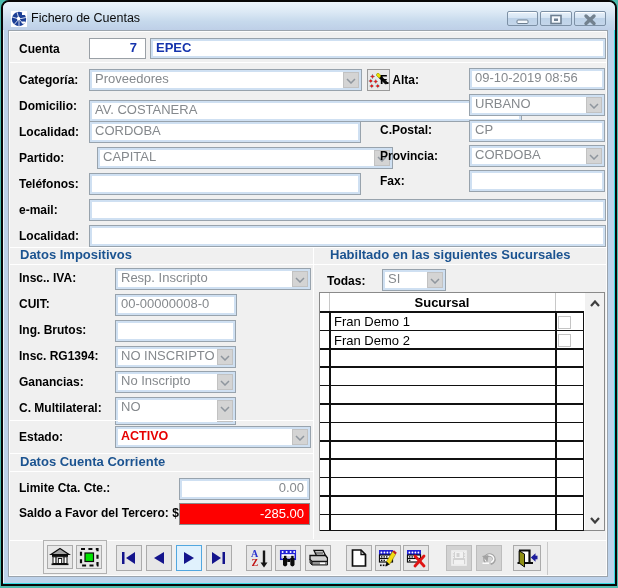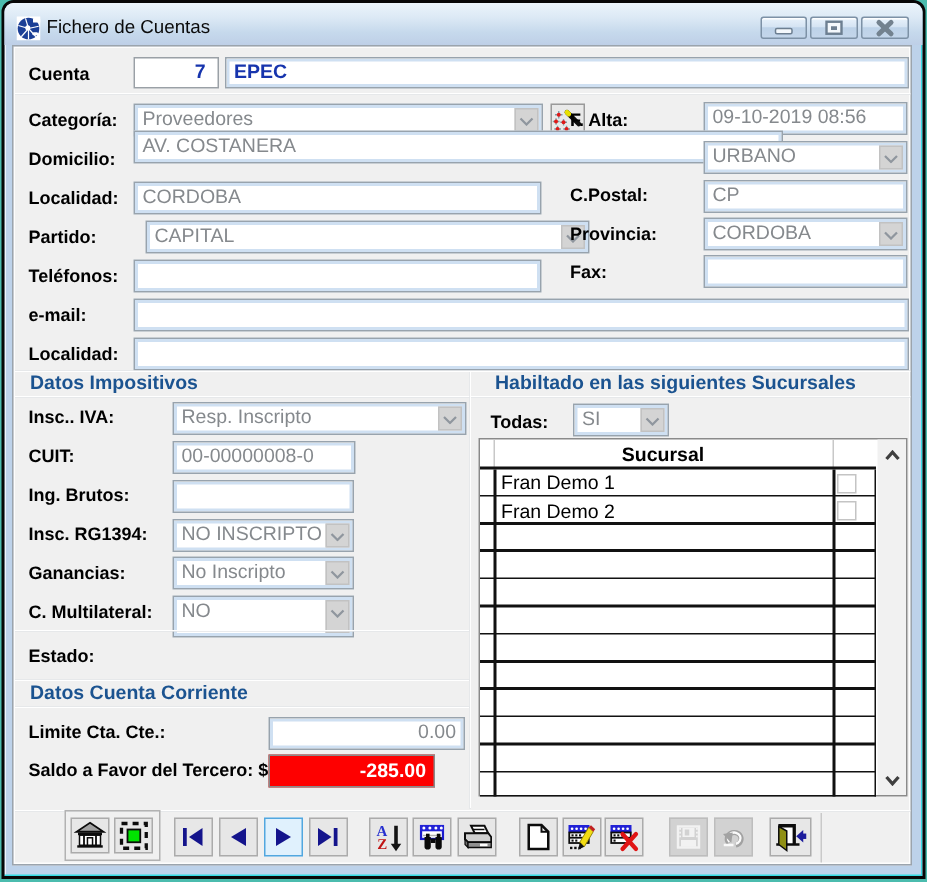--- a/index.html
+++ b/index.html
@@ -125,21 +125,21 @@
       <line x1="10" y1="4.8" x2="17.8" y2="12.6" stroke="#0c0c0c" stroke-width="3.2" stroke-linecap="round"></line>
       <line x1="10" y1="4.8" x2="11.2" y2="6" stroke="#e8e000" stroke-width="3.2" stroke-linecap="round"></line>
     </svg>
   </div>
   <div class="lb lbl-r" style="left:380px;top:72.5px;width:85px">F. Alta:</div>
   <div class="inp" style="left:469px;top:68px;width:136px;height:22px;line-height:18px">
       <span>09-10-2019 08:56</span>
     </div>
 
   <div class="lb" style="left:19px;top:98.5px">Domicilio:</div>
-  <div class="inp" style="left:89px;top:87px;width:433px;height:22px;line-height:18px">
+  <div class="inp" style="left:89px;top:100px;width:433px;height:22px;line-height:18px">
       <span>AV. COSTANERA</span>
     </div>
   <div class="inp" style="left:469px;top:94px;width:136px;height:22px;line-height:18px">
       <span>URBANO</span>
     <div class="ar">
         <svg width="10" height="6">
           <polyline points="1,1 5,5 9,1" fill="none" stroke="#8f969e" stroke-width="1.5"></polyline>
         </svg>
       </div>
   </div>
@@ -226,31 +226,39 @@
       <span>NO</span>
     <div class="ar">
         <svg width="10" height="6">
           <polyline points="1,1 5,5 9,1" fill="none" stroke="#8f969e" stroke-width="1.5"></polyline>
         </svg>
       </div>
   </div>
 
   <div class="dv" style="left:10px;top:420px;width:303px"></div>
   <div class="lb" style="left:19px;top:429.5px">Estado:</div>
+  <div class="inp" style="left:115px;top:426px;width:196px;height:22px;line-height:18px;color:#e60000;font-weight:bold;font-size:12.5px">
+      <span>ACTIVO</span>
+    <div class="ar">
+        <svg width="10" height="6">
+          <polyline points="1,1 5,5 9,1" fill="none" stroke="#8f969e" stroke-width="1.5"></polyline>
+        </svg>
+      </div>
+  </div>
   <div class="dv" style="left:10px;top:452.5px;width:303px"></div>
 
   <div class="hd" style="left:20px;top:453.5px">Datos Cuenta Corriente</div>
   <div class="dv" style="left:10px;top:471px;width:303px"></div>
 
   <div class="lb" style="left:19px;top:481px">Limite Cta. Cte.:</div>
   <div class="inp" style="left:179px;top:478px;width:131px;height:22px;line-height:18px;text-align:right">
       <span>0.00</span>
     </div>
   <div class="lb" style="left:19px;top:506px">Saldo a Favor del Tercero: $</div>
-  <div style="position:absolute;left:179px;top:503px;width:111px;height:22px;background:#fe0000;border:1px solid #8a8a8a;color:#fff;font-weight:bold;font-size:13px;line-height:20px;text-align:right">
+  <div style="position:absolute;left:179px;top:503px;width:131px;height:22px;background:#fe0000;border:1px solid #8a8a8a;color:#fff;font-weight:normal;font-size:13px;line-height:20px;text-align:right">
       <span style="padding-right:5px;display:block">-285.00</span>
     </div>
 
   <div class="dvv" style="left:313px;top:248px;height:291px"></div>
 
   <div class="hd" style="left:330px;top:247px">Habiltado en las siguientes Sucursales</div>
   <div class="lb" style="left:327px;top:274px">Todas:</div>
   <div class="inp" style="left:382px;top:269px;width:64px;height:22px;line-height:18px">
       <span>SI</span>
     <div class="ar">

